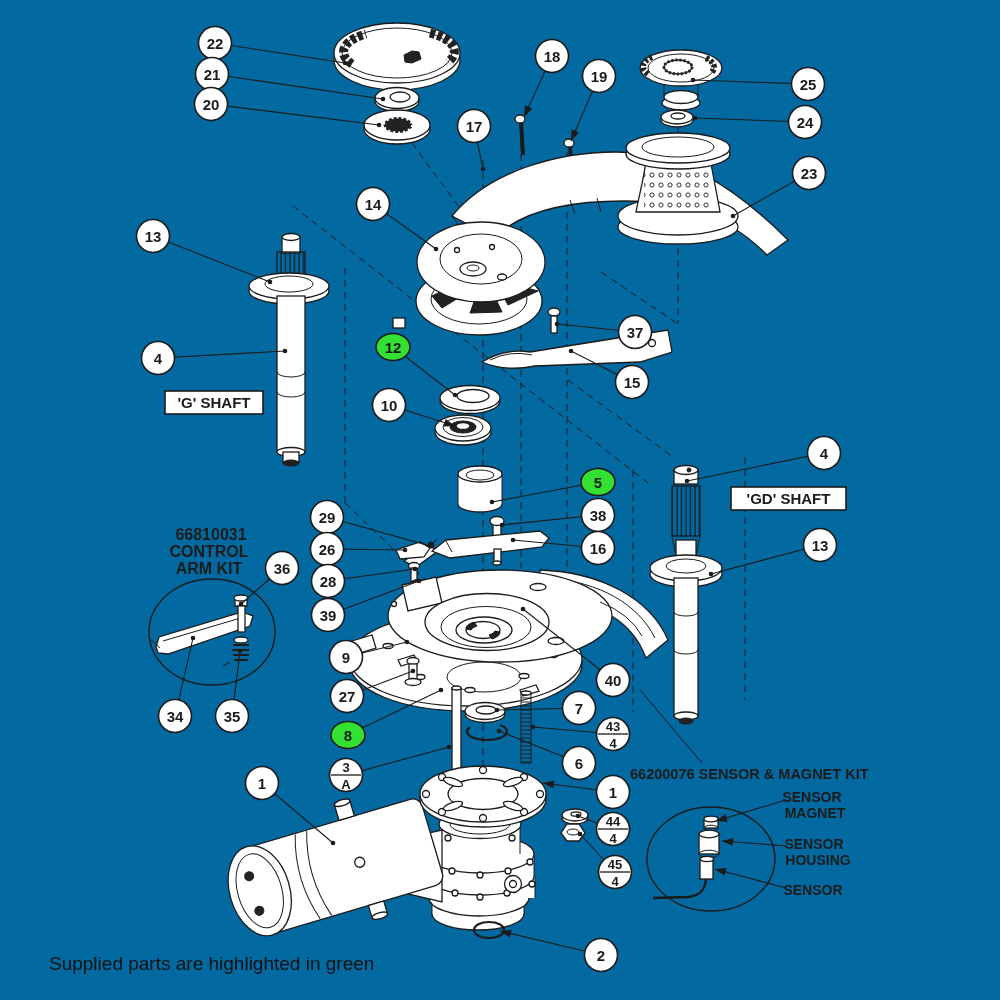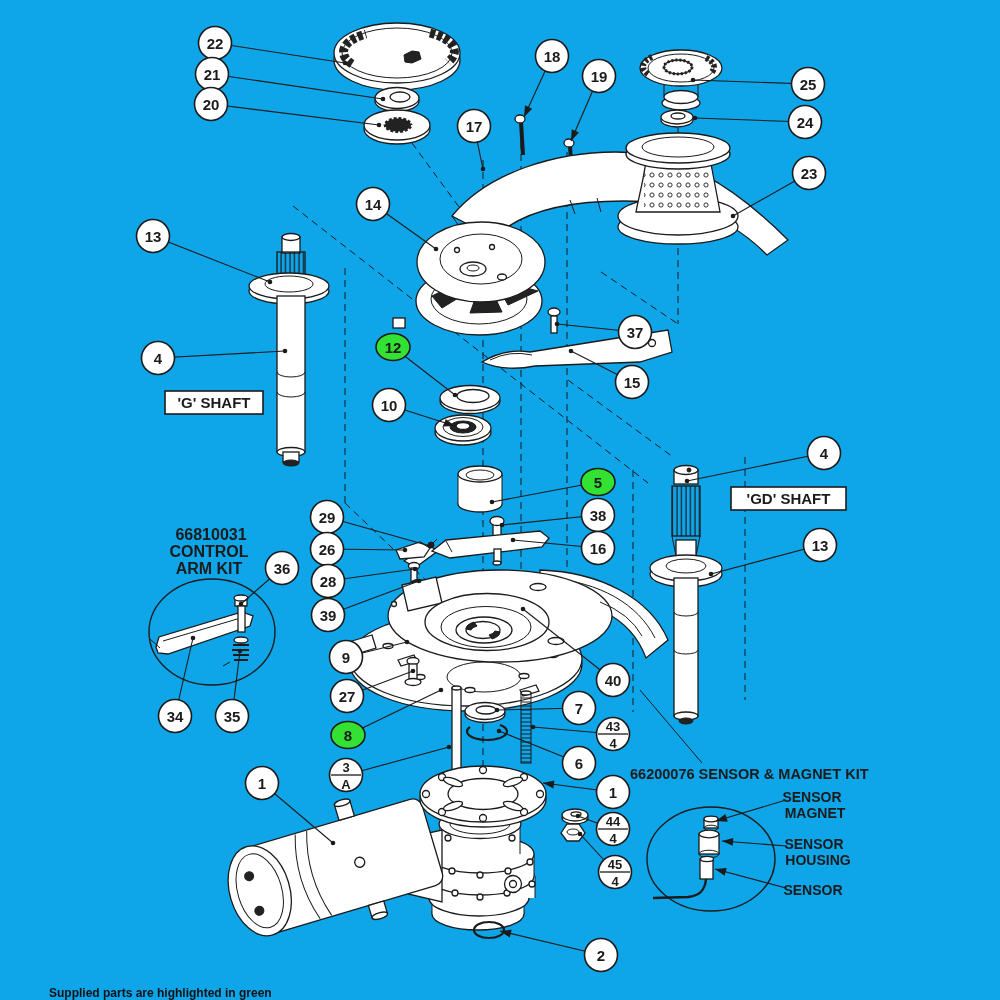--- a/index.html
+++ b/index.html
@@ -1,19 +1,19 @@
 <!DOCTYPE html>
 <html><head>
 <meta charset="utf-8">
 <style>
   html,body{margin:0;padding:0;background:#fff;}
-  .page{position:relative;width:1000px;height:1000px;background:#0ea5e9;overflow:hidden;
+  .page{position:relative;width:1000px;height:1000px;background:#0369a1;overflow:hidden;
         font-family:"Liberation Sans",sans-serif;}
   .page svg{position:absolute;left:0;top:0;}
-  .footer-note{position:absolute;left:49px;top:986px;font-size:12px;font-weight:bold;color:#111;}
+  .footer-note{position:absolute;left:49px;top:953px;font-size:19px;font-weight:normal;color:#111;}
   .part{stroke:#1b1b1b;stroke-width:1.3;fill:#fff;}
   .thin{stroke:#1b1b1b;stroke-width:1;fill:none;}
   .dark{fill:#222;stroke:#1b1b1b;stroke-width:1;}
   .dash{stroke:#1b1b1b;stroke-width:1;fill:none;stroke-dasharray:7 5;}
 </style>
 </head>
 <body>
 
 <div class="page">
 

